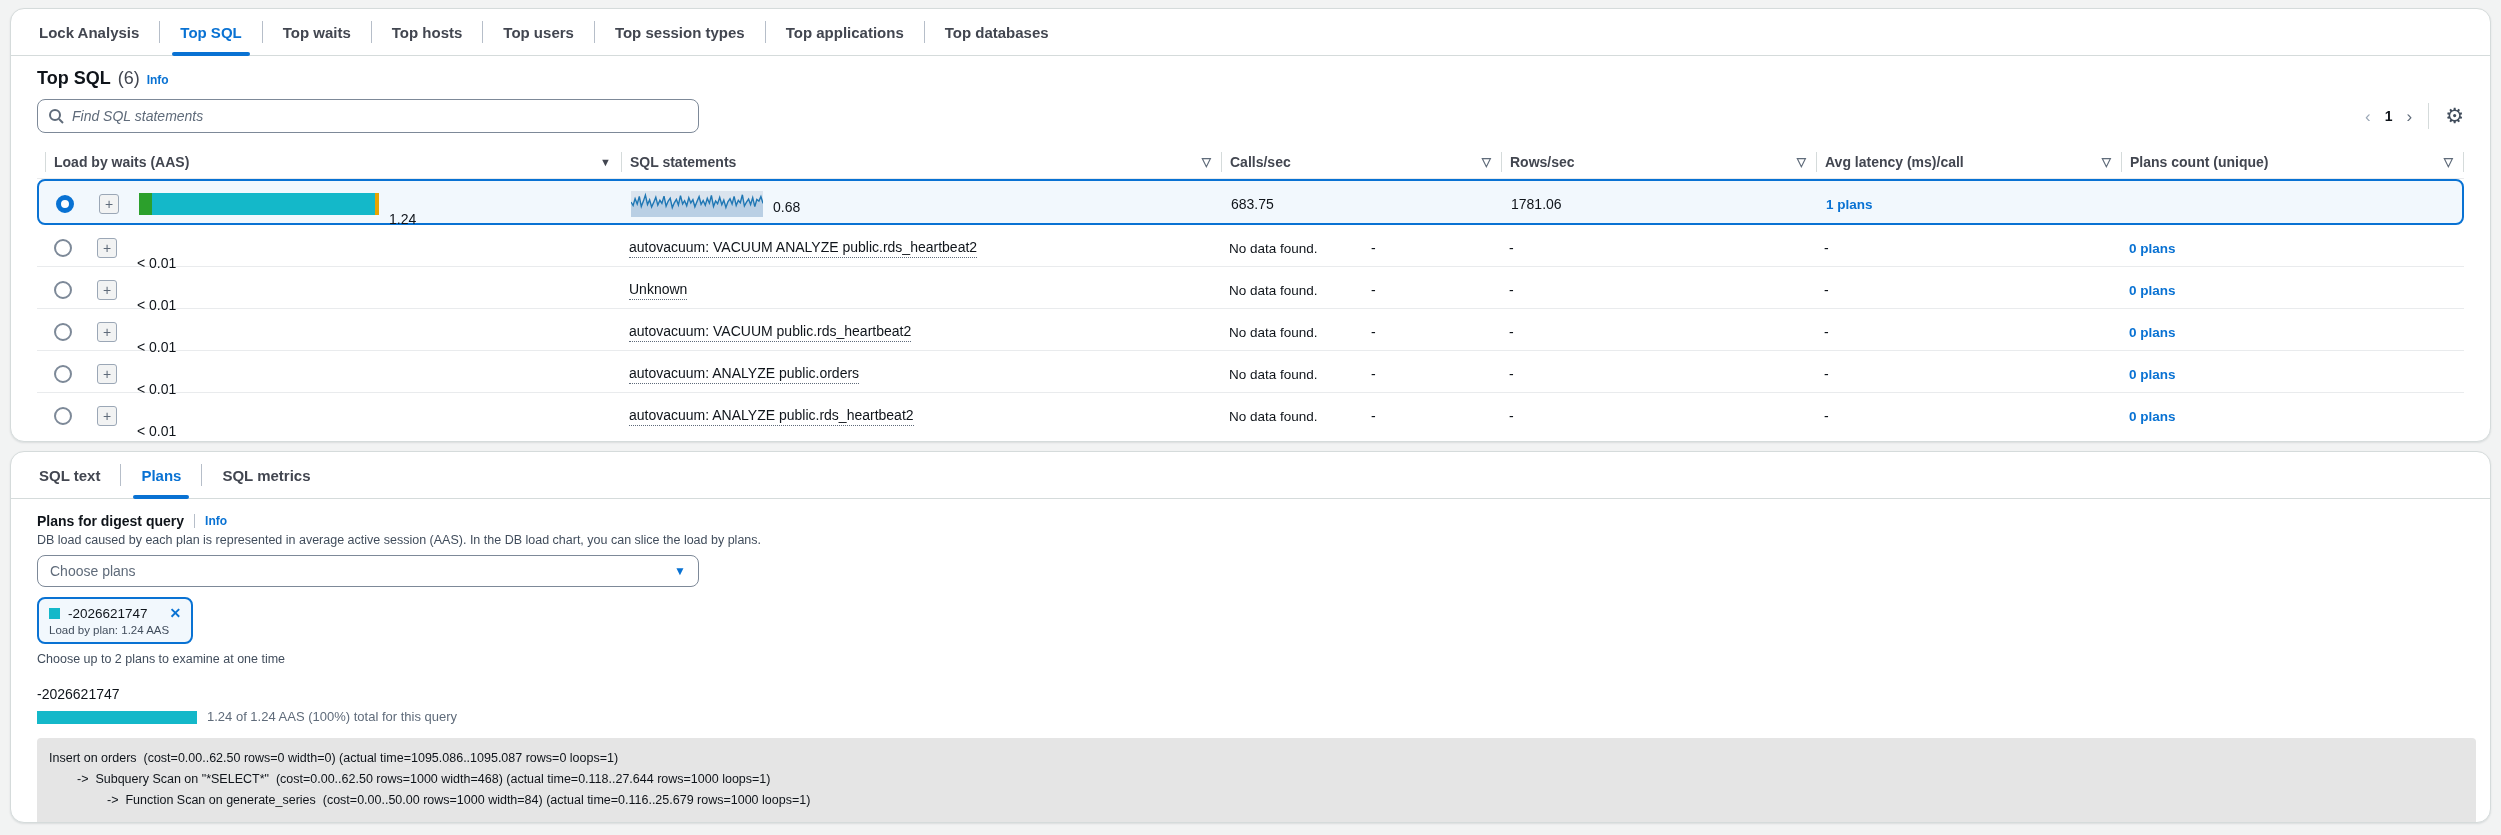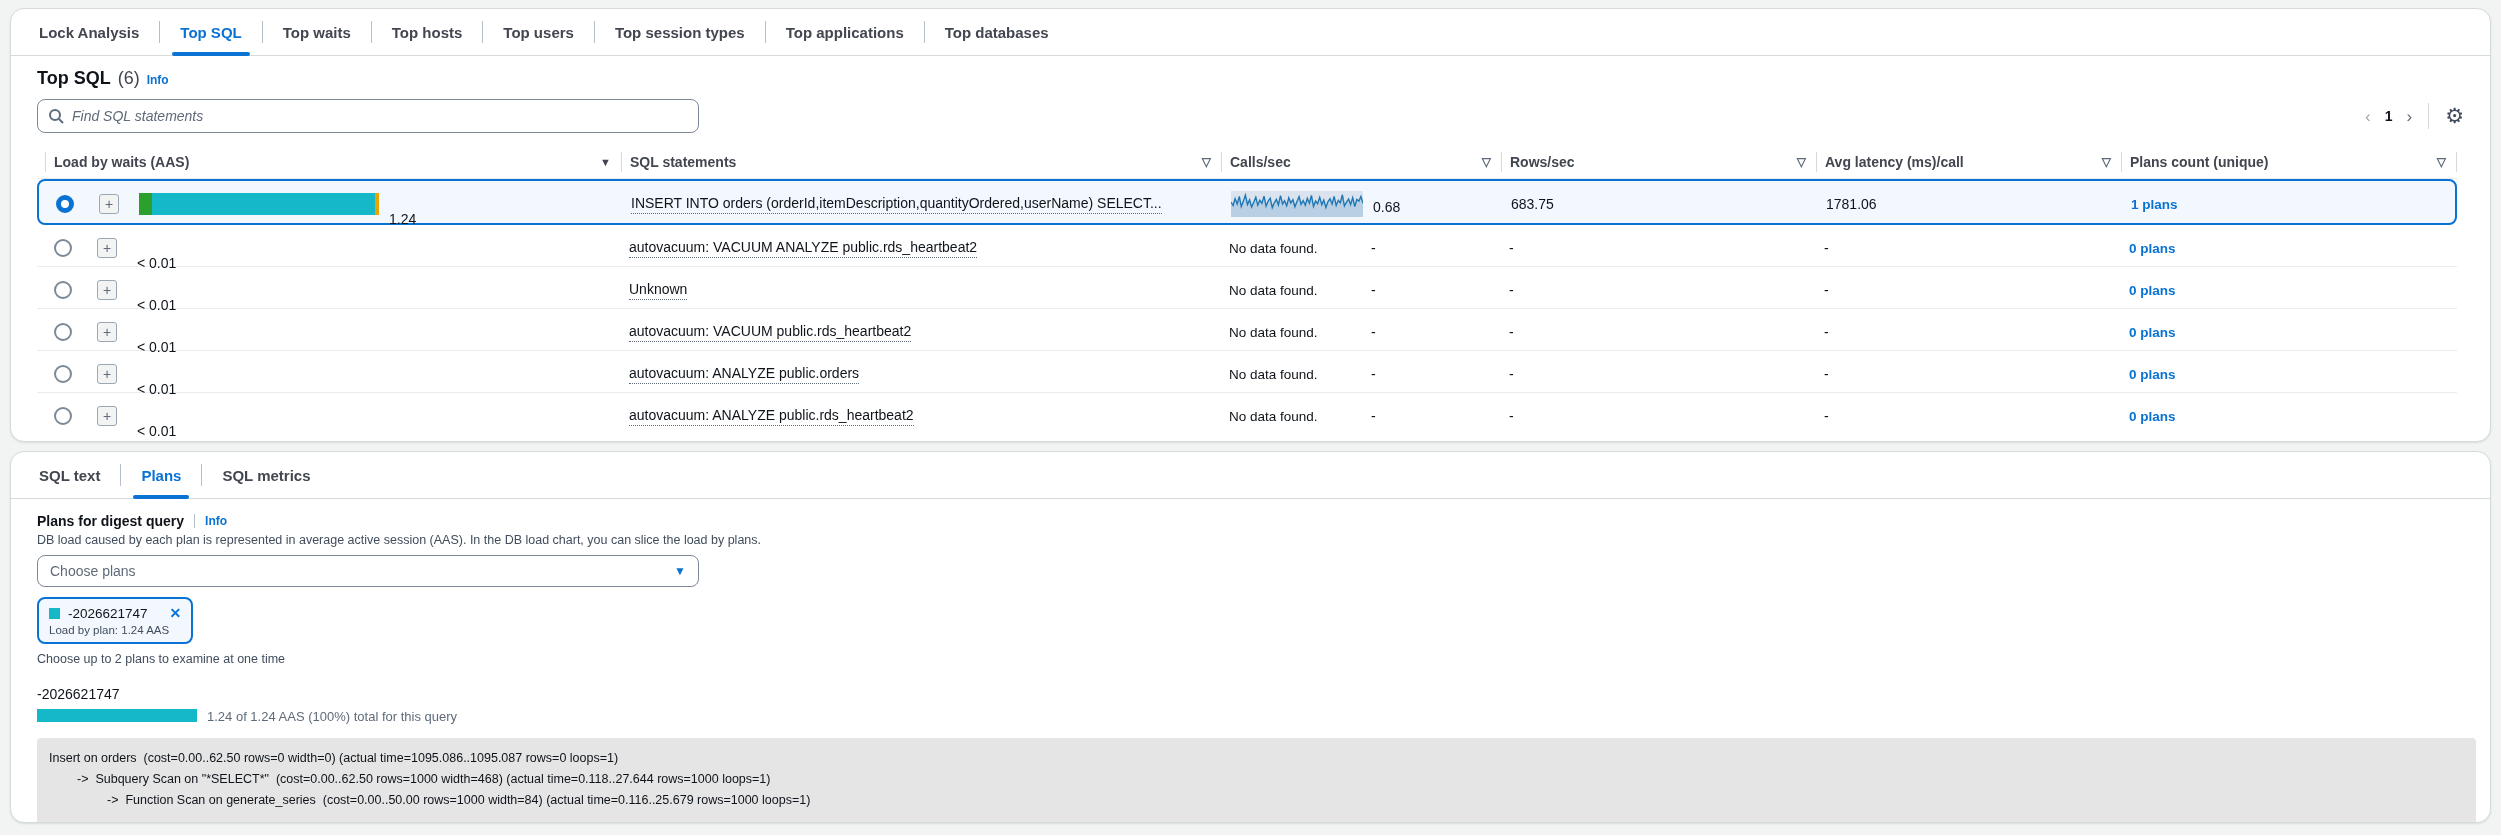--- a/index.html
+++ b/index.html
@@ -66,21 +66,21 @@
   .right-controls { margin-left: auto; display: flex; align-items: center; gap: 10px; }
   .pager { display: flex; align-items: center; gap: 14px; font-size: 14px; }
   .pg-btn { font-size: 17px; cursor: pointer; line-height: 1; }
   .pg-prev { color: #9ba7b6; }
   .pg-next { color: #5f6b7a; }
   .pg-num { font-weight: bold; color: #0f141a; }
   .ctrl-sep { width: 1px; height: 26px; background: #d5dbdb; margin: 0 6px; }
   .gear { font-size: 21px; color: #414d5c; cursor: pointer; }
 
   
-  .tbl { padding: 12px 33px 6px 26px; }
+  .tbl { padding: 12px 26px 6px 26px; }
   .tgrid {
     display: grid;
     grid-template-columns: 52px 40px 492px 600px 280px 315px 305px minmax(0,1fr);
     align-items: center;
   }
   .thead { height: 34px; border-bottom: 1px solid #e9ebed; }
   .th {
     display: flex; align-items: center; height: 20px;
     font-weight: bold; font-size: 14px; color: #424650;
     padding: 0 10px 0 8px;
@@ -143,21 +143,21 @@
     margin-top: 10px; display: inline-block;
     border: 2px solid #0972d3; border-radius: 8px; background: #f2f8fd;
     padding: 6px 10px 6px 10px; min-width: 150px;
   }
   .chip-top { display: flex; align-items: center; gap: 8px; font-size: 13.5px; }
   .chip-sq { width: 11px; height: 11px; display: inline-block; }
   .chip-x { margin-left: 14px; color: #0972d3; font-weight: bold; font-size: 14px; cursor: pointer; }
   .chip-sub { font-size: 11.5px; color: #414d5c; margin-top: 3px; }
   .helper { font-size: 12.5px; color: #414d5c; margin-top: 8px; }
   .plan-id { font-size: 14px; margin-top: 20px; }
-  .progress-line { display: flex; align-items: flex-start; gap: 10px; margin-top: 7px; }
+  .progress-line { display: flex; align-items: flex-end; gap: 10px; margin-top: 7px; }
   .progress-track { width: 160px; height: 13px; background: #e9ebed; }
   .progress-fill { height: 100%; }
   .progress-label { font-size: 13px; color: #5f6b7a; }
   .plan-panel {
     margin-top: 14px; background: #e5e5e5; border-radius: 4px;
     padding: 10px 12px; height: 96px;
   }
   .plan-line { font-size: 12.5px; line-height: 21px; white-space: pre; color: #0f141a; }
   .indent-1 { padding-left: 28px; }
   .indent-2 { padding-left: 58px; }
@@ -250,23 +250,20 @@
           <span class="expand-btn">+</span>
         </div>
       <div class="cell load-cell">
         <div class="load-bar" id="load-bar-0" style="width: 240px;">
             <div style="width: 5.5%; background: rgb(44, 160, 44);"></div>
             <div style="width: 93%; background: rgb(20, 184, 201);"></div>
             <div style="width: 1.5%; background: rgb(233, 164, 0);"></div>
           </div>
         <span class="load-val">1.24</span>
       </div>
-      <div class="cell">
-          <span class="sql-link">INSERT INTO orders (orderId,itemDescription,quantityOrdered,userName) SELECT...</span>
-        </div>
       <div class="cell calls-cell">
         <div class="spark-wrap"><svg id="spark-0" width="132" height="26">
               <polygon points="0,26 0.0,11.0 2.1,14.5 4.1,7.6 6.2,13.1 8.3,5.5 10.3,15.6 12.4,10.1 14.4,4.1 16.5,13.5 18.6,8.9 20.6,16.0 22.7,11.4 24.8,6.2 26.8,14.1 28.9,9.3 30.9,12.4 33.0,5.1 35.1,15.2 37.1,10.3 39.2,7.2 41.3,16.6 43.3,11.8 45.4,8.3 47.4,13.9 49.5,4.7 51.6,12.9 53.6,9.7 55.7,14.8 57.8,6.8 59.8,12.0 61.9,8.7 63.9,15.8 66.0,10.6 68.1,5.7 70.1,13.3 72.2,9.5 74.3,14.3 76.3,7.4 78.4,12.2 80.4,4.5 82.5,15.4 84.6,9.9 86.6,12.7 88.7,6.4 90.8,13.7 92.8,9.1 94.9,16.4 96.9,10.8 99.0,7.8 101.1,13.1 103.1,5.3 105.2,14.5 107.3,9.3 109.3,11.8 111.4,3.8 113.4,15.0 115.5,11.2 117.6,8.0 119.6,13.5 121.7,6.6 123.8,15.6 125.8,8.5 127.9,10.1 129.9,5.5 132.0,12.4 132,26" fill="#b9cfe4"></polygon>
               <polyline points="0.0,11.0 2.1,14.5 4.1,7.6 6.2,13.1 8.3,5.5 10.3,15.6 12.4,10.1 14.4,4.1 16.5,13.5 18.6,8.9 20.6,16.0 22.7,11.4 24.8,6.2 26.8,14.1 28.9,9.3 30.9,12.4 33.0,5.1 35.1,15.2 37.1,10.3 39.2,7.2 41.3,16.6 43.3,11.8 45.4,8.3 47.4,13.9 49.5,4.7 51.6,12.9 53.6,9.7 55.7,14.8 57.8,6.8 59.8,12.0 61.9,8.7 63.9,15.8 66.0,10.6 68.1,5.7 70.1,13.3 72.2,9.5 74.3,14.3 76.3,7.4 78.4,12.2 80.4,4.5 82.5,15.4 84.6,9.9 86.6,12.7 88.7,6.4 90.8,13.7 92.8,9.1 94.9,16.4 96.9,10.8 99.0,7.8 101.1,13.1 103.1,5.3 105.2,14.5 107.3,9.3 109.3,11.8 111.4,3.8 113.4,15.0 115.5,11.2 117.6,8.0 119.6,13.5 121.7,6.6 123.8,15.6 125.8,8.5 127.9,10.1 129.9,5.5 132.0,12.4" fill="none" stroke="#1f77b4" stroke-width="1.4"></polyline>
             </svg></div>
         <span class="calls-val">0.68</span>
       </div>
       <div class="cell">
           <span>683.75</span>
         </div>

